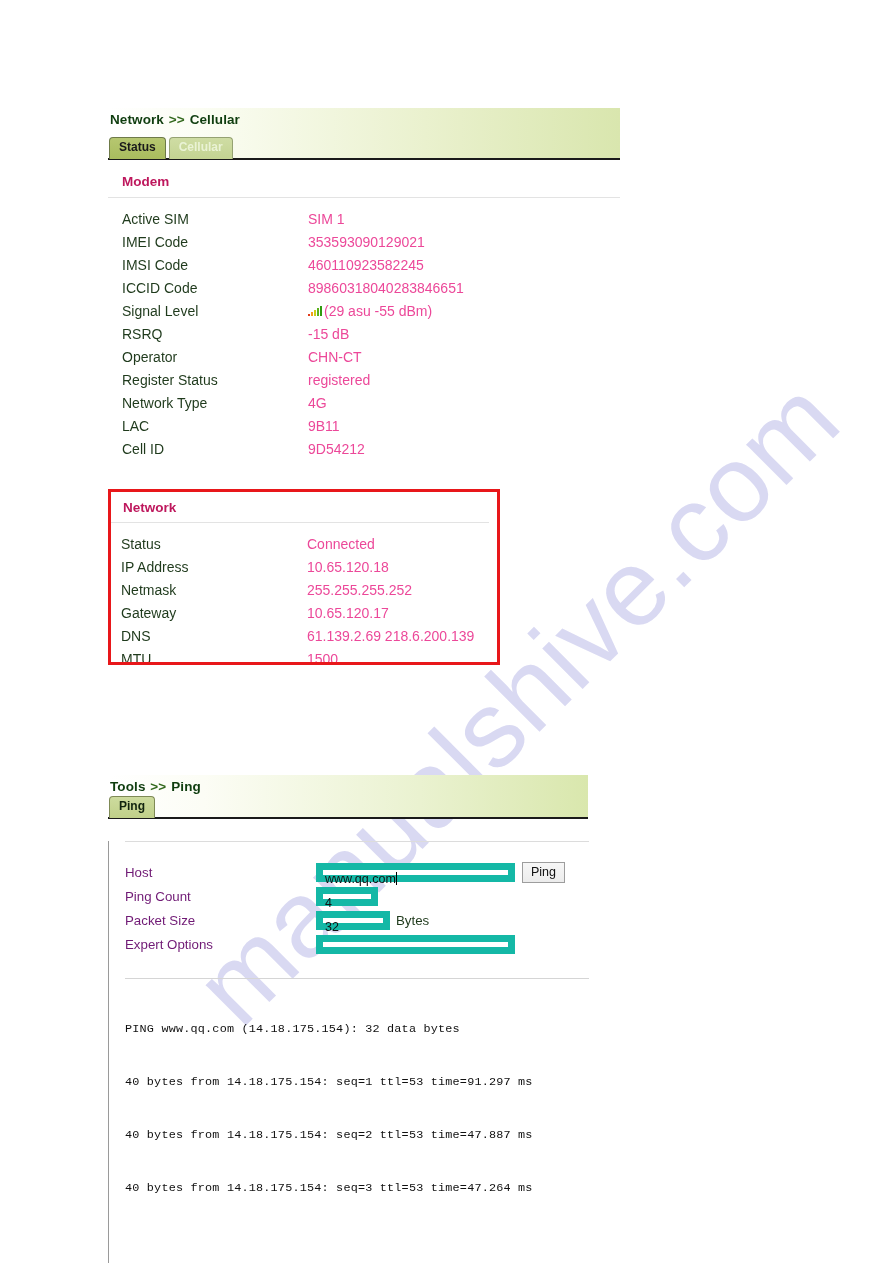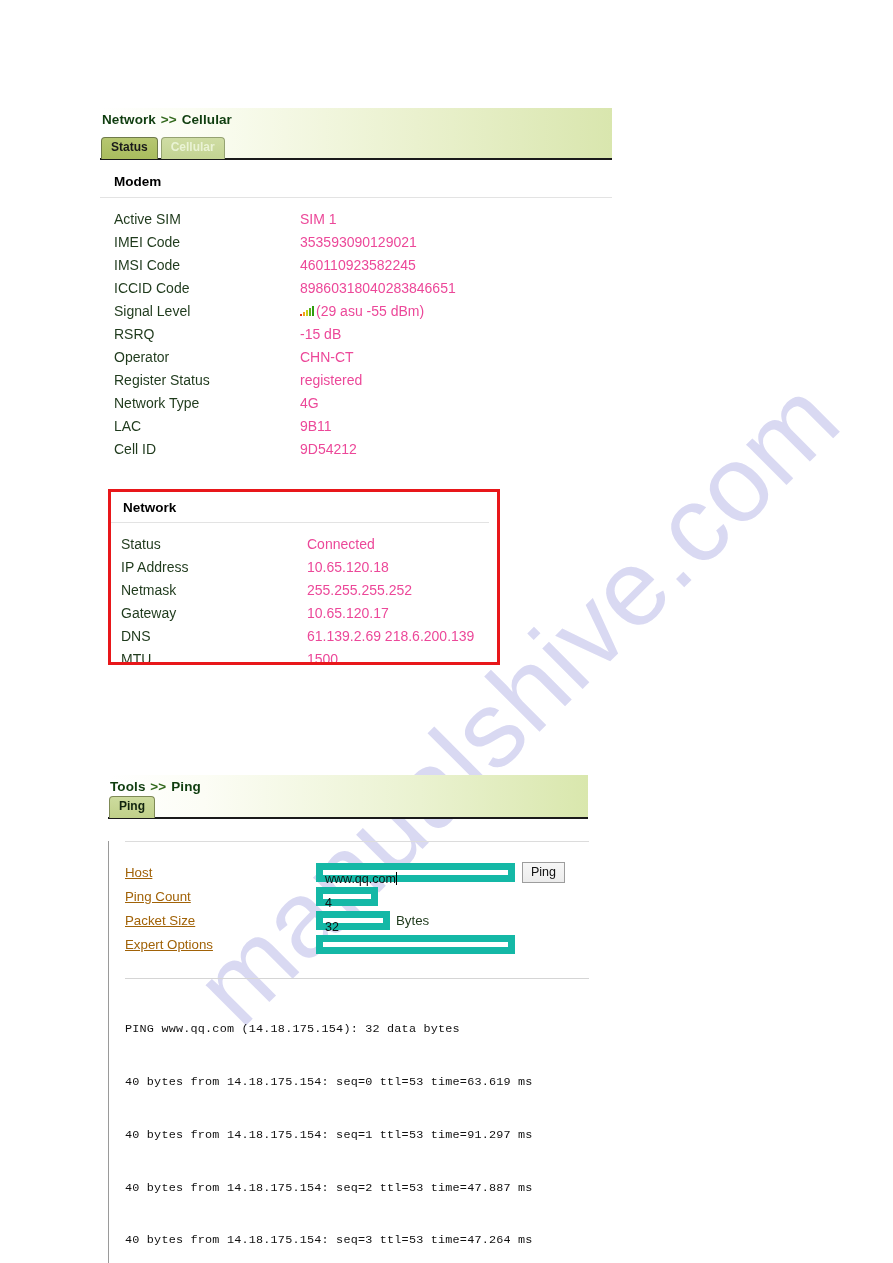--- a/index.html
+++ b/index.html
@@ -40,21 +40,21 @@
   }
   .wm-a {
     left: 170px;
     top: 960px;
     transform: rotate(-45deg);
   }
 
   
   .panel-cellular {
     position: absolute;
-    left: 100px;
+    left: 108px;
     top: 108px;
     width: 512px;
     z-index: 10;
   }
   .panel-ping {
     position: absolute;
     left: 108px;
     top: 775px;
     width: 480px;
     z-index: 10;
@@ -122,21 +122,21 @@
   }
 
   
   .section {
     position: relative;
     background: transparent;
   }
   .section-title {
     font-size: 13.5px;
     font-weight: bold;
-    color: #000000;
+    color: #be185d;
     padding: 14px 0 8px 14px;
     border-bottom: 1px solid #e3e3e3;
   }
   .section-title.boxed {
     padding: 8px 0 7px 12px;
   }
 
   .kv-list {
     padding: 9px 0 4px 0;
   }
@@ -219,22 +219,21 @@
     display: flex;
     align-items: center;
     height: 24px;
     margin-bottom: 0px;
     font-size: 13.3px;
   }
   .form-label {
     width: 207px;
     padding-left: 16px;
     box-sizing: border-box;
-    color: #a16207;
-    text-decoration: underline;
+    color: #701a75;
   }
   .txt {
     font-family: "Liberation Sans", sans-serif;
     font-size: 12.5px;
     color: #111;
     border: 7px solid #14b8a6;
     background: #ffffff;
     height: 19px;
     line-height: 19px;
     padding: 0 2px;
@@ -459,21 +458,20 @@
         <div class="form-label">Expert Options</div>
         <div class="txt expert"></div>
       </div>
 
     </div>
 
     <div class="console-sep"></div>
 
     <div class="console">
       <div>PING www.qq.com (14.18.175.154): 32 data bytes</div>
-      <div>40 bytes from 14.18.175.154: seq=0 ttl=53 time=63.619 ms</div>
       <div>40 bytes from 14.18.175.154: seq=1 ttl=53 time=91.297 ms</div>
       <div>40 bytes from 14.18.175.154: seq=2 ttl=53 time=47.887 ms</div>
       <div>40 bytes from 14.18.175.154: seq=3 ttl=53 time=47.264 ms</div>
       
       
       
       
     </div>
   </div>
 </div>

